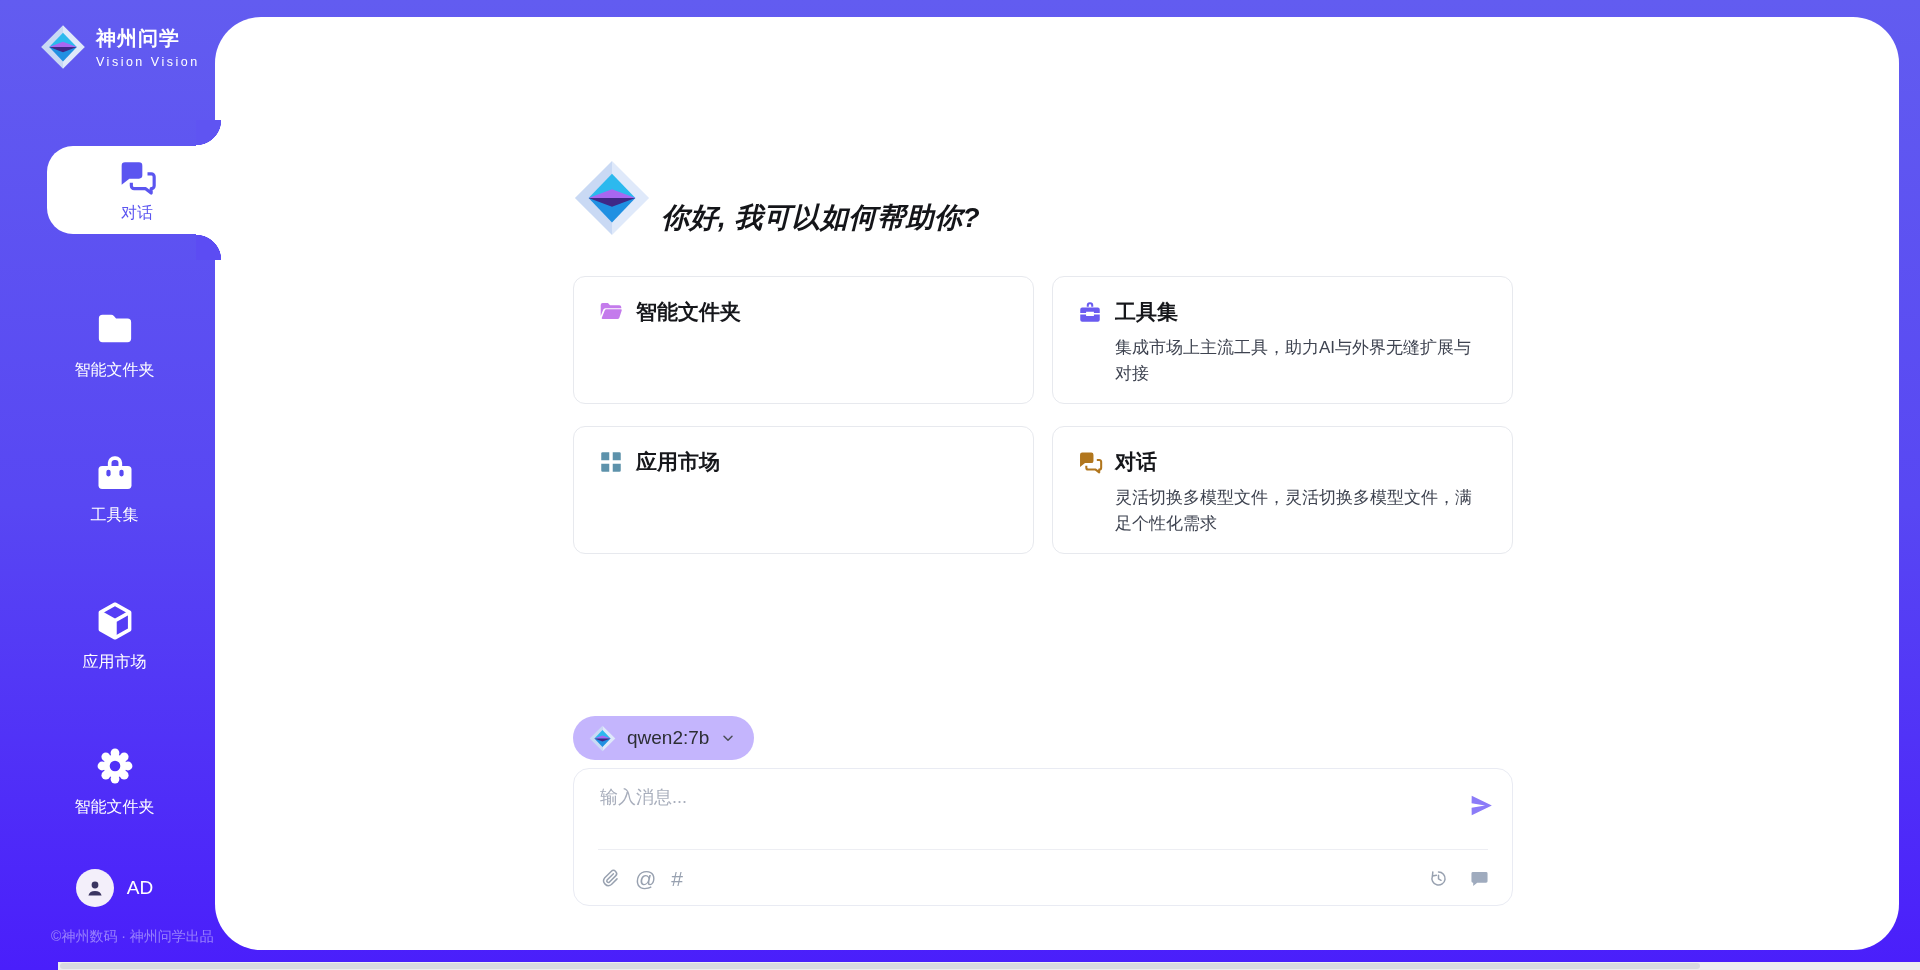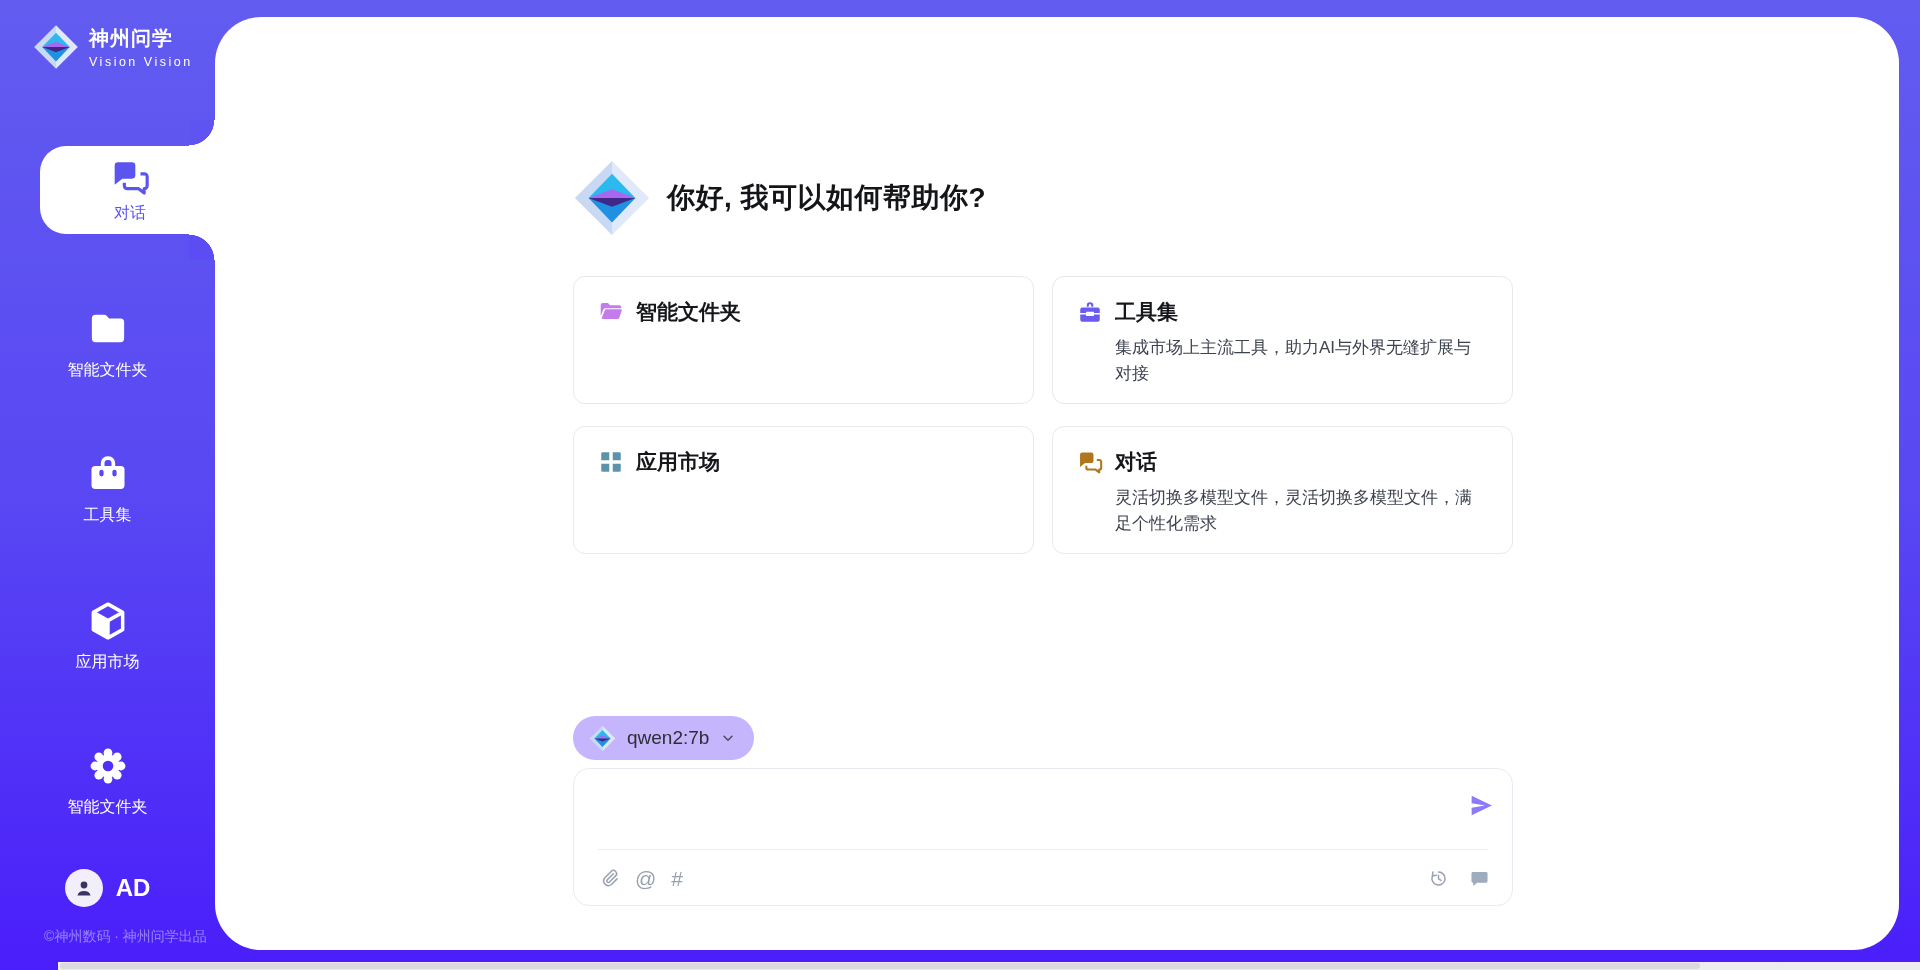--- a/index.html
+++ b/index.html
@@ -7,21 +7,21 @@
   body { font-family:"Liberation Sans","DejaVu Sans",sans-serif; }
 
   .app { position:relative; width:1920px; height:970px;
          background:linear-gradient(180deg,#625cf0 0%,#5847f3 52%,#4a1efb 100%); }
 
   
   .panel { position:absolute; left:215px; top:17px; right:21px; bottom:20px;
            background:#ffffff; border-radius:46px; }
 
   
-  .sidebar { position:absolute; left:0; top:0; width:237px; height:970px; }
+  .sidebar { position:absolute; left:7px; top:0; width:237px; height:970px; }
 
   .brand { position:absolute; left:33px; top:24px; display:flex; align-items:center; gap:10px; }
   .brand-logo { width:46px; height:46px; }
   .brand-name { color:#ffffff; font-size:20px; font-weight:bold; letter-spacing:1px; }
   .brand-sub  { color:#ffffff; font-size:12.5px; letter-spacing:2.5px; margin-top:3px; }
 
   .nav-item { position:absolute; left:0; width:215px; height:96px;
               display:flex; flex-direction:column; align-items:center; justify-content:center;
               gap:9px; cursor:pointer; }
   .nav-item .nv-icon { width:44px; height:44px; }
@@ -35,29 +35,29 @@
   .active-tab .nv-label { font-size:16px; color:#5b55f0; }
   .fillet { position:absolute; left:189px; width:26px; height:26px; z-index:2; }
   .fillet.top    { top:120px; background:radial-gradient(circle 26px at 0 0,   #5f54f2 25px, #ffffff 25.5px); }
   .fillet.bottom { top:234px; background:radial-gradient(circle 26px at 0 100%,#5c4cf3 25px, #ffffff 25.5px); }
 
   .user-row { position:absolute; left:0; top:869px; width:215px; display:flex;
               align-items:center; justify-content:center; gap:13px; cursor:pointer; }
   .avatar { width:38px; height:38px; border-radius:50%; background:#f3effa;
             display:flex; align-items:center; justify-content:center; }
   .avatar svg { width:24px; height:24px; }
-  .user-initials { color:#ffffff; font-size:24px; font-weight:700; }
+  .user-initials { color:#ffffff; font-size:19px; font-weight:400; }
 
   .copyright { position:absolute; left:0; top:928px; width:215px; text-align:center;
                color:rgba(255,255,255,0.42); font-size:14px;padding-left:36px; }
 
   
   .content-col { position:absolute; left:358px; top:0; width:940px; height:100%; }
 
-  .greeting { position:absolute; left:0; top:142px; display:flex; align-items:center; gap:16px; }
+  .greeting { position:absolute; left:0; top:142px; display:flex; align-items:flex-end; gap:10px;font-style:italic; }
   .greeting-logo { width:78px; height:78px; }
   .greeting-title { font-size:28px; font-weight:bold; color:#141519; letter-spacing:0.5px; }
 
   .cards { position:absolute; left:0; top:259px; width:940px;
            display:grid; grid-template-columns:461px 461px; grid-column-gap:18px; grid-row-gap:22px; }
   .card { height:128px; border:1px solid #e7e9ee; border-radius:12px; background:#ffffff;
           padding:21px 24px; cursor:pointer; }
   .card-head { display:flex; align-items:center; gap:12px; }
   .card-head svg { width:26px; height:26px; flex:0 0 26px; }
   .card-title { font-size:21px; font-weight:bold; color:#16171b; }
@@ -270,20 +270,21 @@
         <svg class="pill-logo" viewBox="0 0 80 80">
             <use href="#diamond"></use>
           </svg>
         <span class="model-name">qwen2:7b</span>
         <svg class="pill-chevron" viewBox="0 0 24 24">
           <path d="M6 9.5 12 15.5 18 9.5" fill="none" stroke="#4a4d55" stroke-width="2.2" stroke-linecap="round" stroke-linejoin="round"></path>
         </svg>
       </div>
 
       <div class="composer">
+        <textarea placeholder="输入消息..." style=""></textarea>
 
         <button class="send-btn">
           <svg viewBox="0 0 24 24">
             <path d="M3.3 20.6 21.2 12 3.3 3.4 3.2 10 15.2 12 3.2 14z" fill="#8b7bf8"></path>
           </svg>
         </button>
 
         <div class="composer-divider"></div>
 
         <div class="tools-left">

